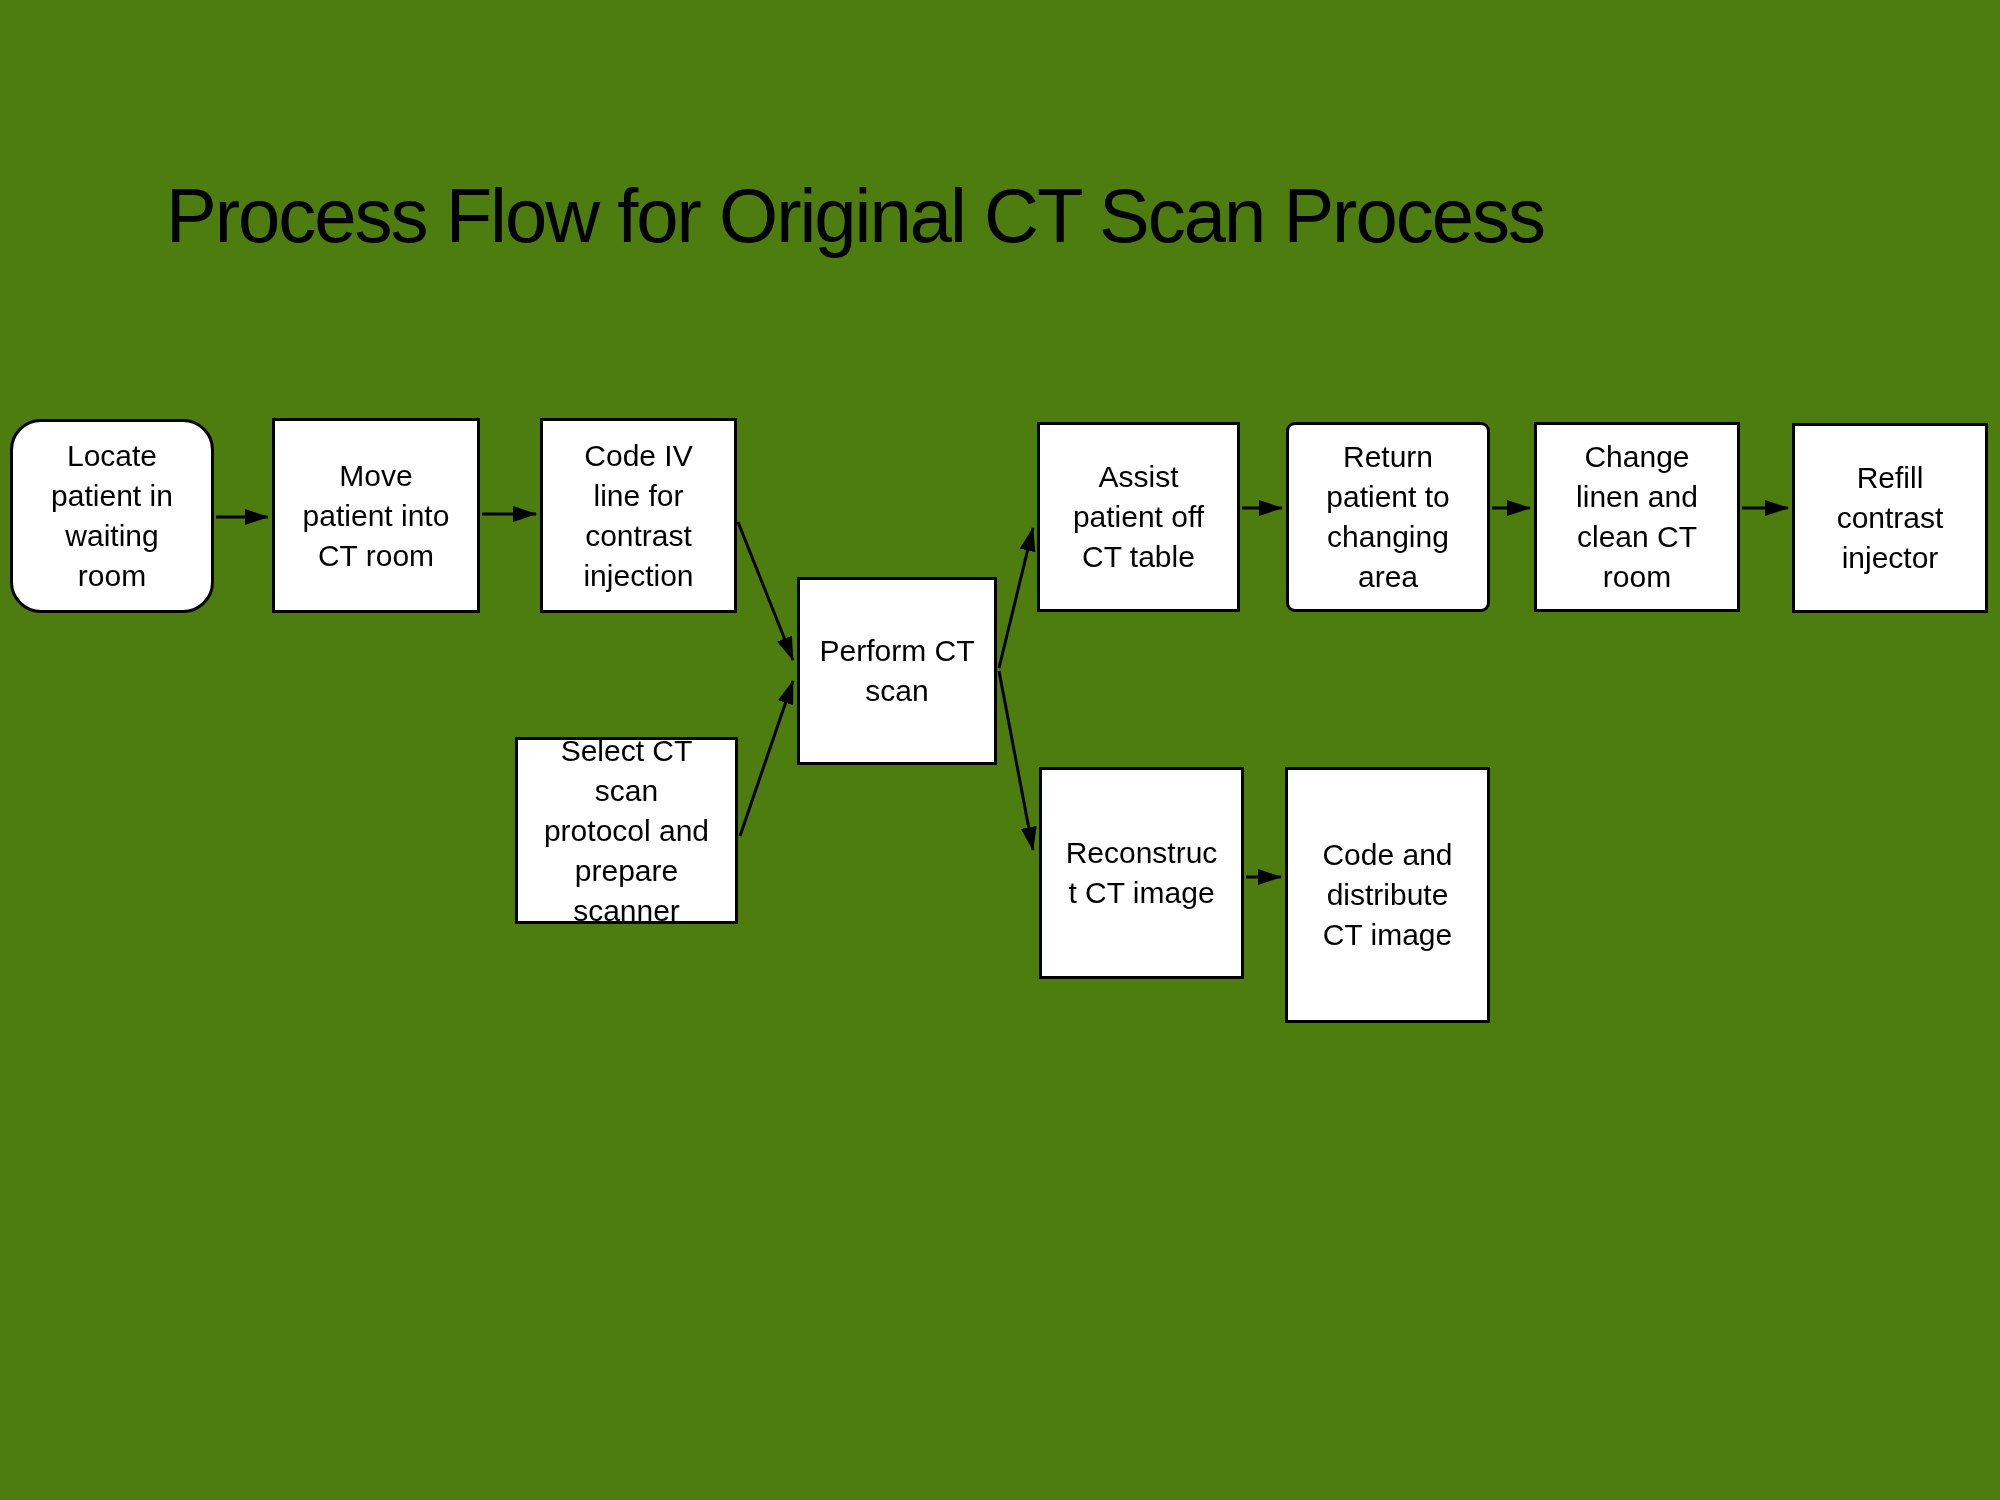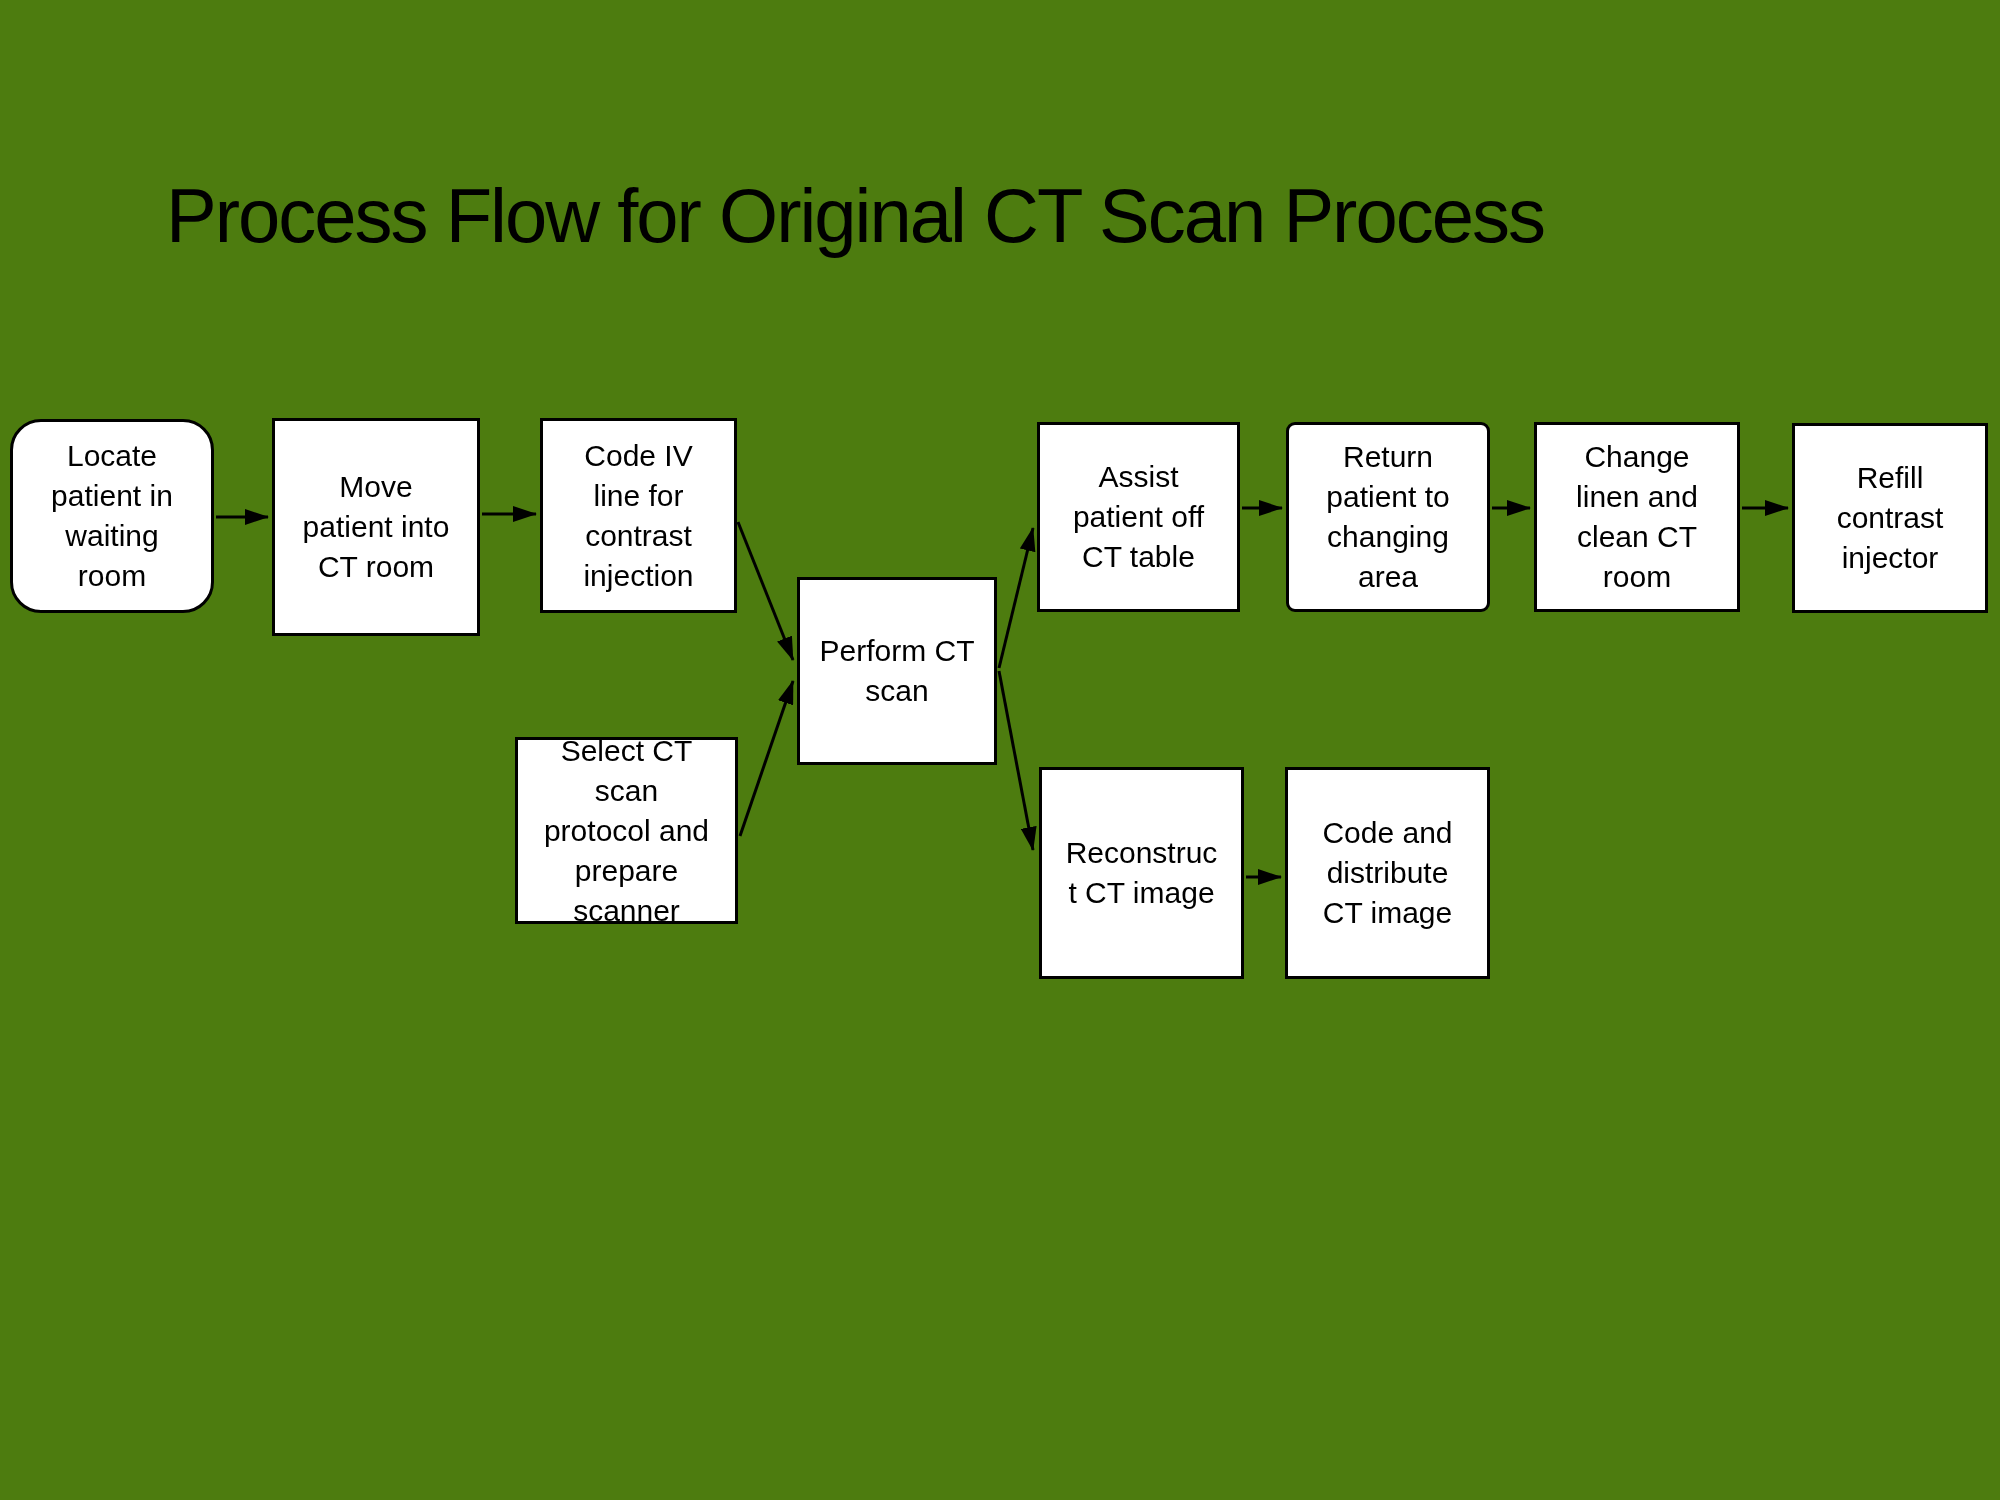--- a/index.html
+++ b/index.html
@@ -80,21 +80,21 @@
       </g>
   </svg>
 
   <div class="boxes-layer" id="boxes-layer">
       <div class="flow-box" style="left: 10px; top: 419px; width: 204px; height: 194px; border-color: rgb(0, 0, 0); border-radius: 31px;">
       <div class="label">Locate
 patient in
 waiting
 room</div>
     </div>
-      <div class="flow-box" style="left: 272px; top: 418px; width: 208px; height: 218px; border-color: rgb(0, 0, 0);">
+      <div class="flow-box" style="left: 272px; top: 418px; width: 208px; height: 195px; border-color: rgb(0, 0, 0);">
       <div class="label">Move
 patient into
 CT room</div>
     </div>
       <div class="flow-box" style="left: 540px; top: 418px; width: 197px; height: 195px; border-color: rgb(0, 0, 0);">
       <div class="label">Code IV
 line for
 contrast
 injection</div>
     </div>
@@ -128,20 +128,20 @@
     </div>
       <div class="flow-box" style="left: 1792px; top: 423px; width: 196px; height: 190px; border-color: rgb(0, 0, 0);">
       <div class="label">Refill
 contrast
 injector</div>
     </div>
       <div class="flow-box" style="left: 1039px; top: 767px; width: 205px; height: 212px; border-color: rgb(0, 0, 0);">
       <div class="label">Reconstruc
 t CT image</div>
     </div>
-      <div class="flow-box" style="left: 1285px; top: 767px; width: 205px; height: 212px; border-color: rgb(0, 0, 0); justify-content: center;">
+      <div class="flow-box" style="left: 1285px; top: 767px; width: 205px; height: 256px; border-color: rgb(0, 0, 0); justify-content: center;">
       <div class="label">Code and
 distribute
 CT image</div>
     </div>
     </div>
 
 </div>
 
 </body></html>

